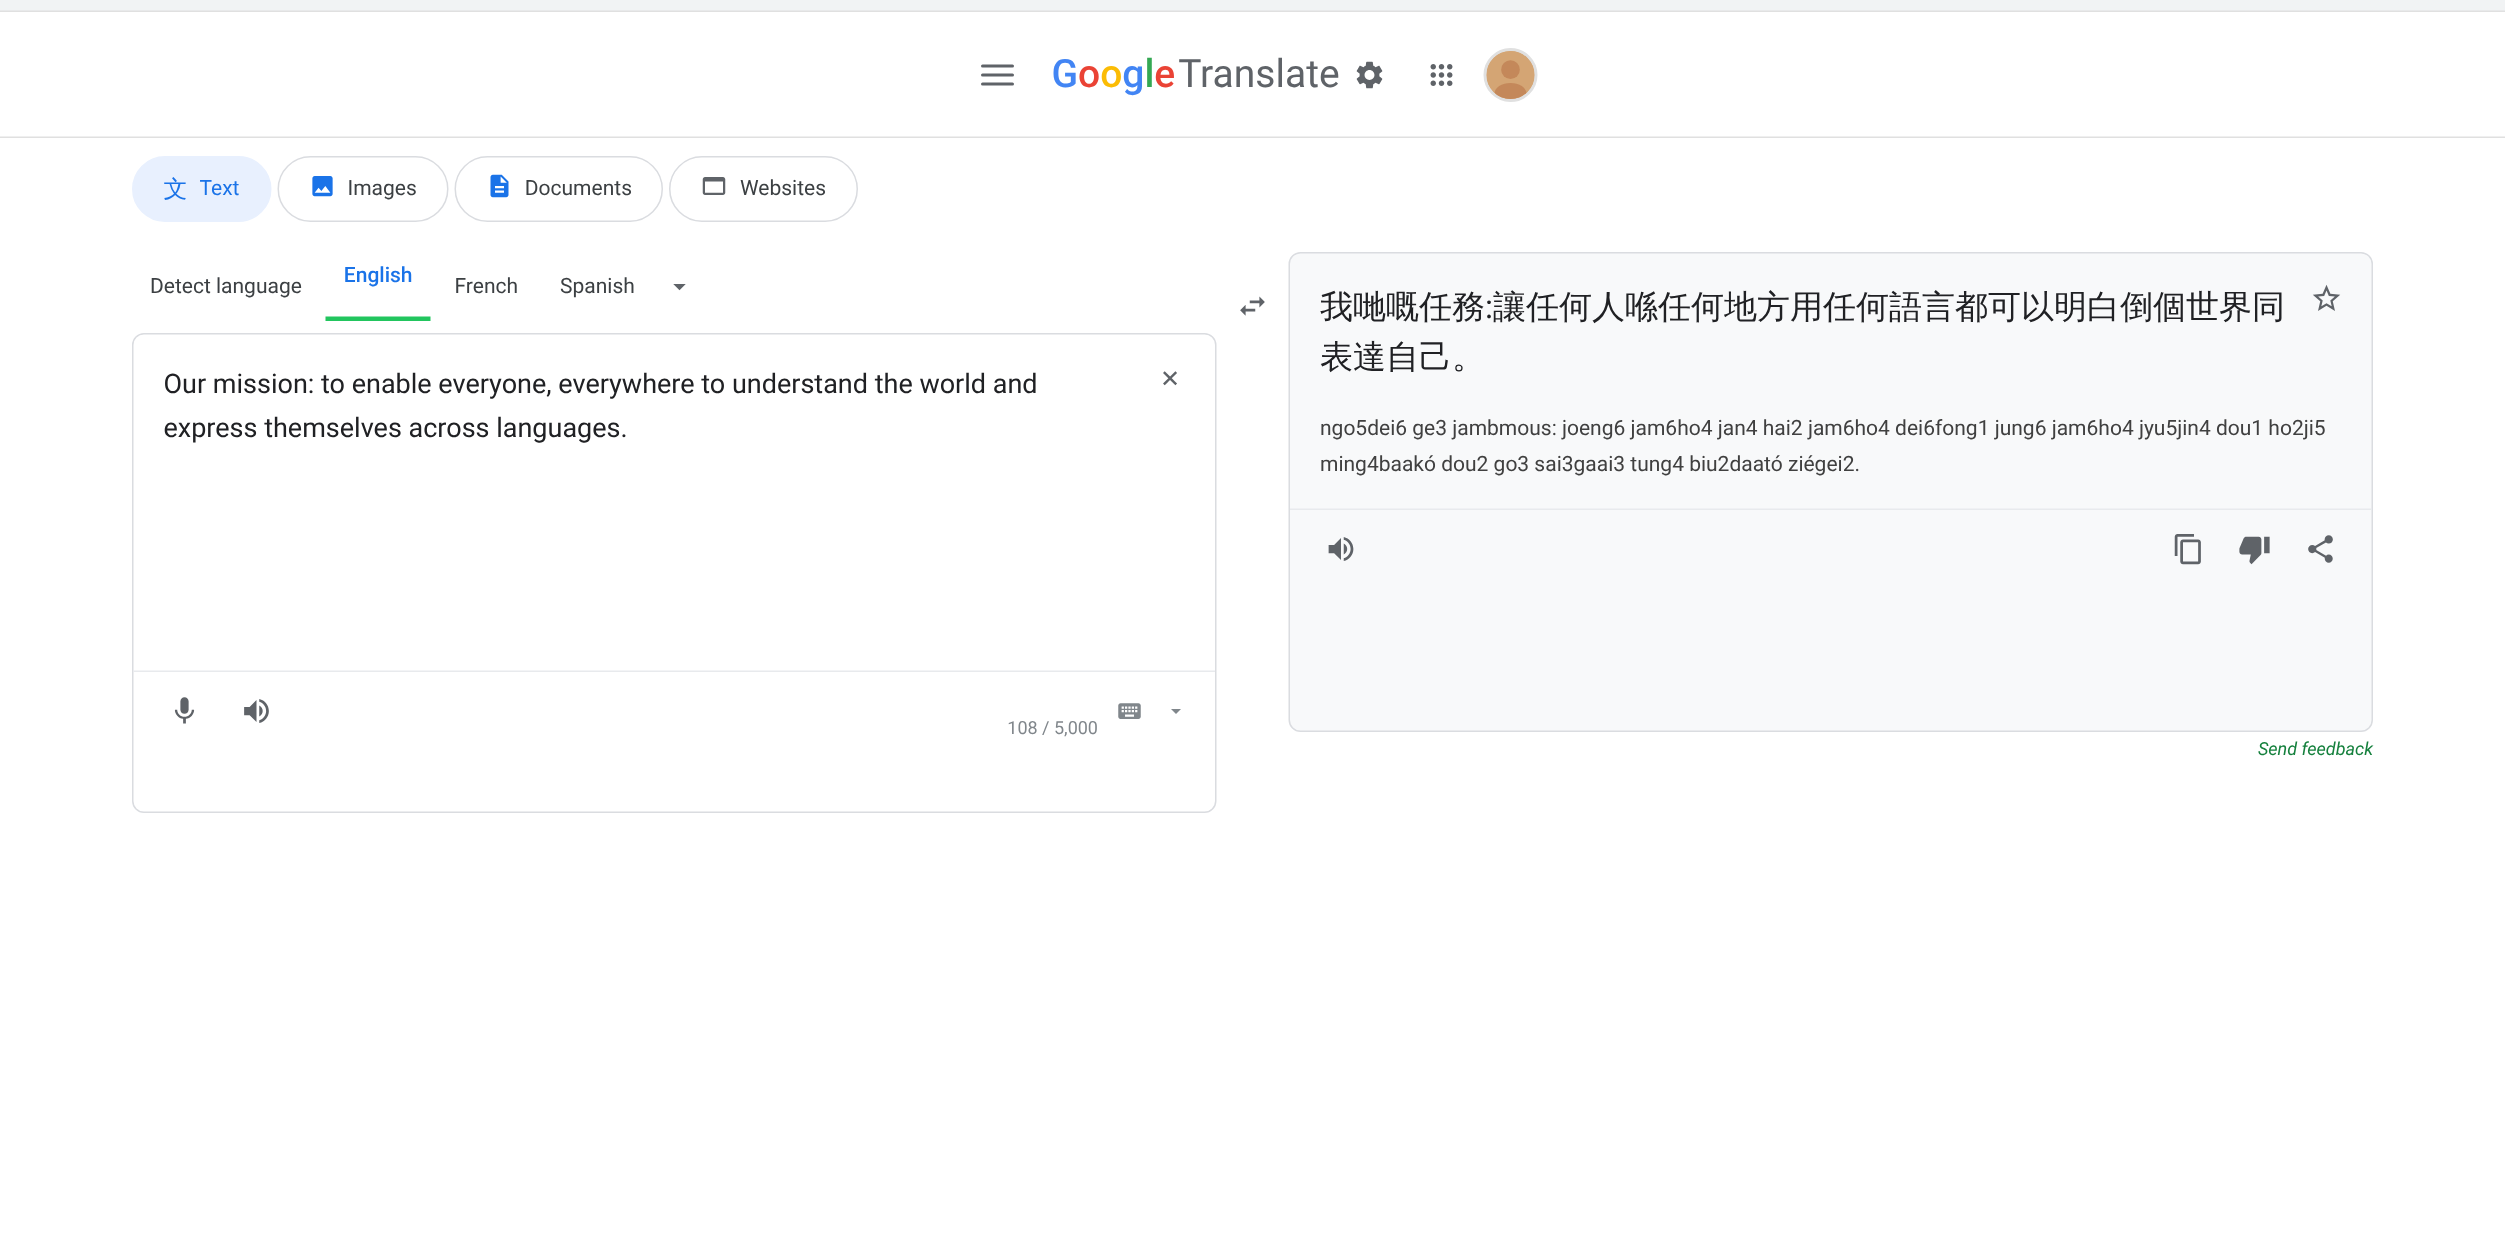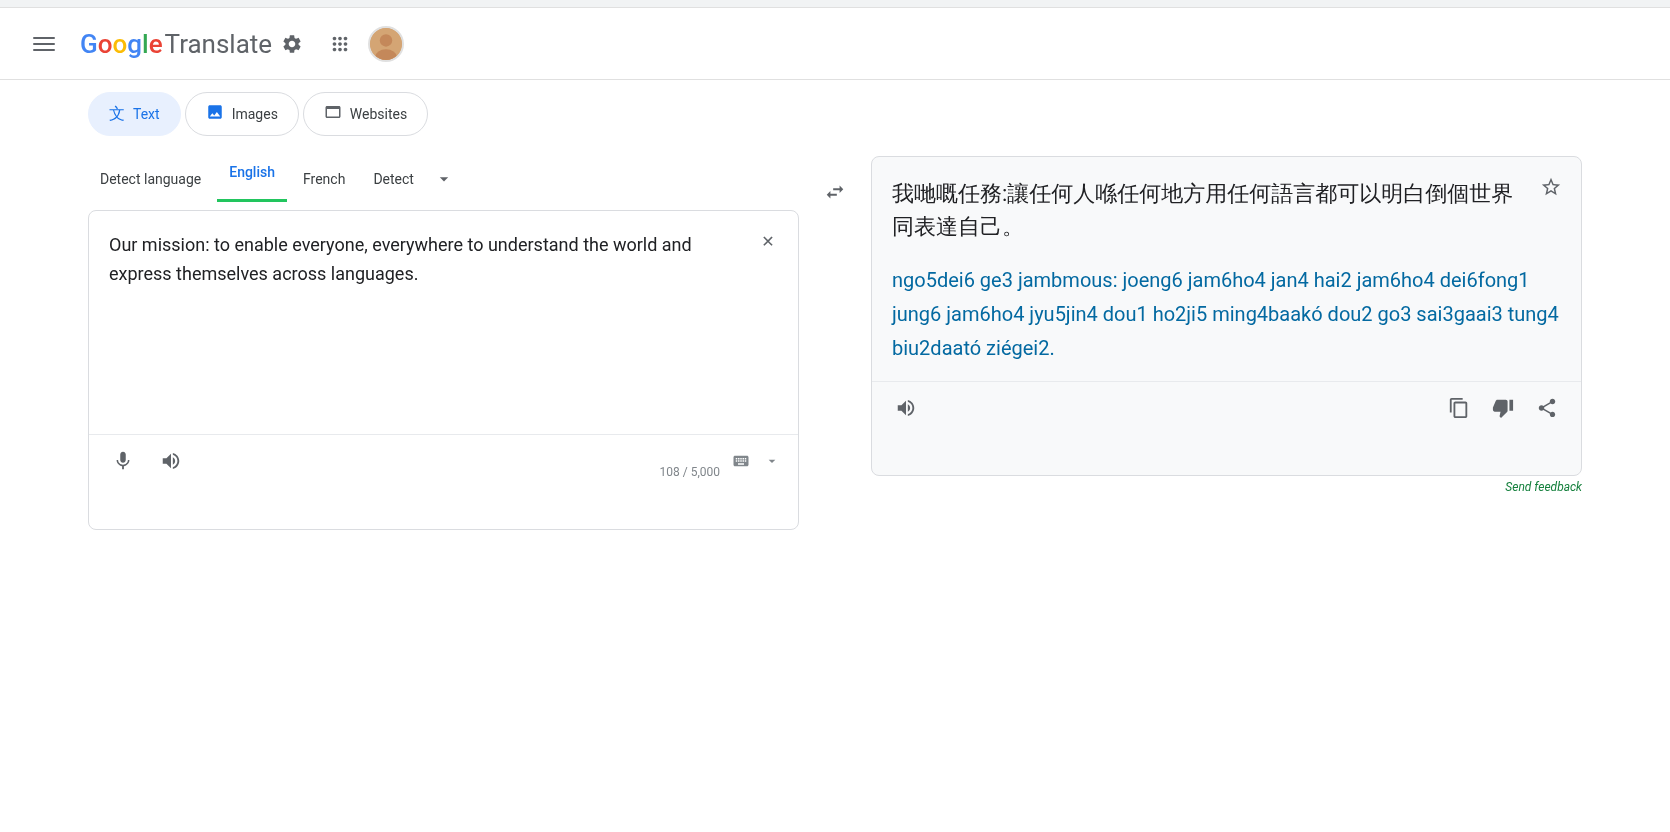--- a/index.html
+++ b/index.html
@@ -13,24 +13,24 @@
     
     .top-bar {
       height: 8px;
       background: #f1f3f4;
       border-bottom: 1px solid #e0e0e0;
     }
 
     .header {
       display: flex;
       align-items: center;
-      justify-content: flex-start;
+      justify-content: center;
       padding: 4px 24px;
       border-bottom: 1px solid #e0e0e0;
-      height: 72px;
+      height: 84px;
     }
 
     .header-left {
       display: flex;
       align-items: center;
       gap: 16px;
     }
 
     .hamburger-icon {
       cursor: pointer;
@@ -138,21 +138,21 @@
     }
 
     .tab-icon {
       font-size: 16px;
     }
 
     
     .main-content {
       display: flex;
       padding: 0 88px;
-      gap: 16px;
+      gap: 4px;
     }
 
     
     .lang-selector {
       display: flex;
       align-items: center;
       padding: 8px 0 0 0;
       gap: 4px;
     }
 
@@ -310,22 +310,22 @@
     .output-translation {
       padding: 20px 52px 20px 20px;
       font-size: 22px;
       color: #202124;
       line-height: 1.5;
       font-weight: 400;
     }
 
     .output-romanization {
       padding: 0 20px 16px 20px;
-      font-size: 20px;
-      color: #0369a1;
+      font-size: 14px;
+      color: #404040;
       line-height: 1.7;
     }
 
     .star-btn {
       position: absolute;
       top: 16px;
       right: 16px;
       width: 28px;
       height: 28px;
       border-radius: 50%;
@@ -423,36 +423,44 @@
   <button class="tab-btn">
     <span class="tab-icon">
       <svg width="18" height="18" viewBox="0 0 24 24" fill="#1a73e8">
           <path d="M21 19V5c0-1.1-.9-2-2-2H5c-1.1 0-2 .9-2 2v14c0 1.1.9 2 2 2h14c1.1 0 2-.9 2-2zM8.5 13.5l2.5 3.01L14.5 12l4.5 6H5l3.5-4.5z"></path>
         </svg>
     </span>
     <span>Images</span>
   </button>
   <button class="tab-btn">
     <span class="tab-icon">
+      <svg width="18" height="18" viewBox="0 0 24 24" fill="#1a73e8">
+          <path d="M14 2H6c-1.1 0-1.99.9-1.99 2L4 20c0 1.1.89 2 1.99 2H18c1.1 0 2-.9 2-2V8l-6-6zm2 16H8v-2h8v2zm0-4H8v-2h8v2zm-3-5V3.5L18.5 9H13z"></path>
+        </svg>
+    </span>
+    <span>Documents</span>
+  </button>
+  <button class="tab-btn">
+    <span class="tab-icon">
       <svg width="18" height="18" viewBox="0 0 24 24" fill="#5f6368">
           <path d="M20 4H4c-1.1 0-2 .9-2 2v12c0 1.1.9 2 2 2h16c1.1 0 2-.9 2-2V6c0-1.1-.9-2-2-2zm0 14H4V8h16v10z"></path>
         </svg>
     </span>
     <span>Websites</span>
   </button>
 </div>
 
 <div class="main-content">
   <div class="panel-wrapper">
 
     <div class="lang-selector">
       <button class="lang-btn">Detect language</button>
       <button class="lang-btn active">English</button>
       <button class="lang-btn">French</button>
-      <button class="lang-btn">Detect</button>
+      <button class="lang-btn">Spanish</button>
       <button class="lang-dropdown-btn">
         <svg width="20" height="20" viewBox="0 0 24 24" fill="#5f6368">
             <path d="M7 10l5 5 5-5z"></path>
           </svg>
       </button>
     </div>
 
     <div class="input-panel">
       <textarea class="input-text-area" style="">Our mission: to enable everyone, everywhere to understand the world and express themselves across languages.</textarea>
       <button class="clear-btn" title="Clear">✕</button>

